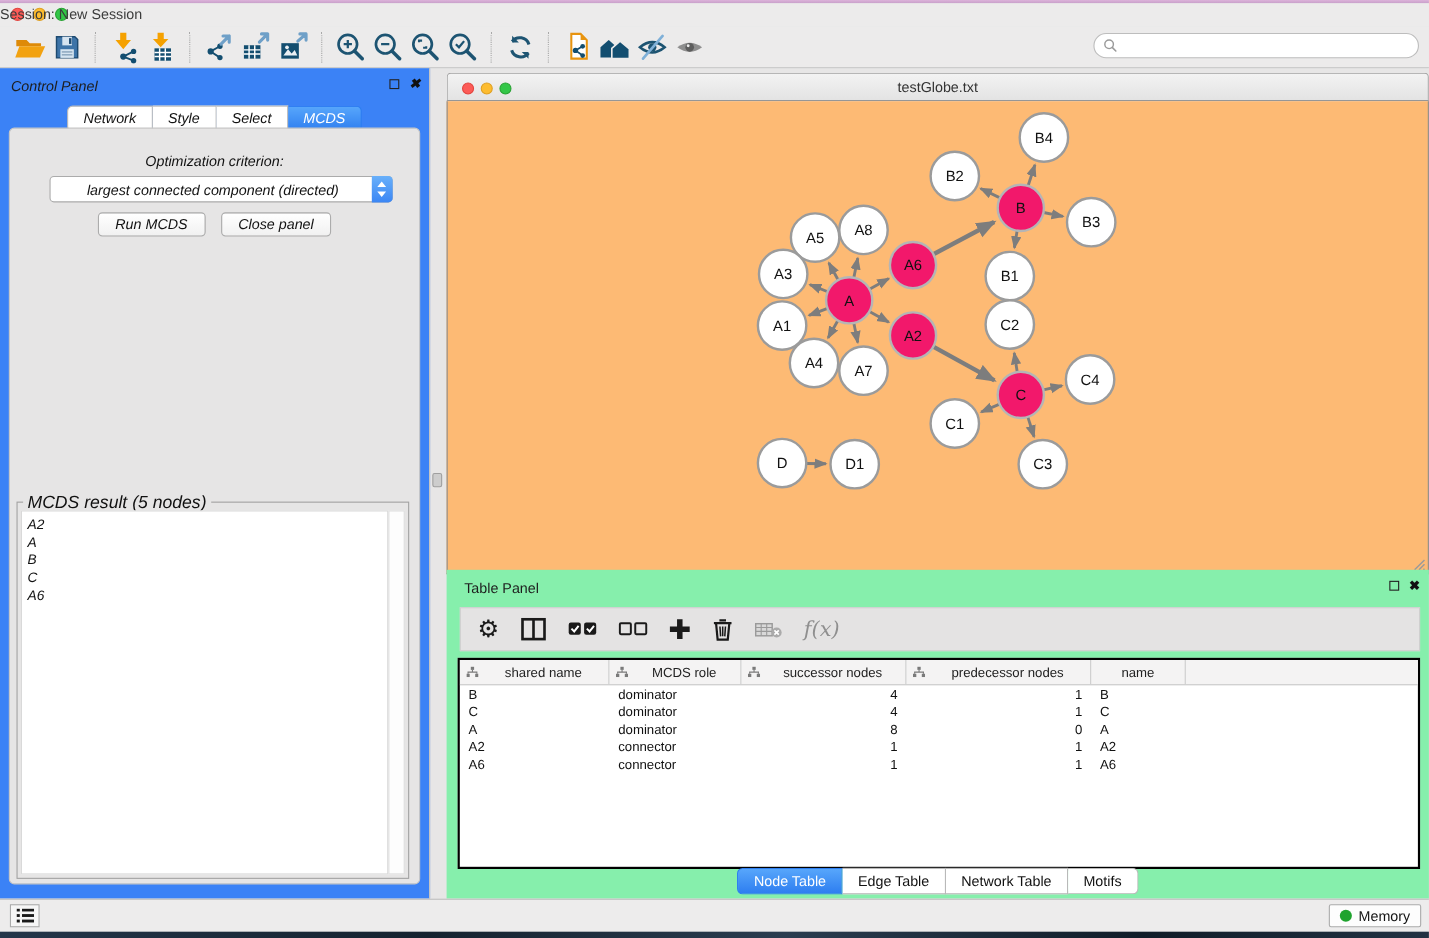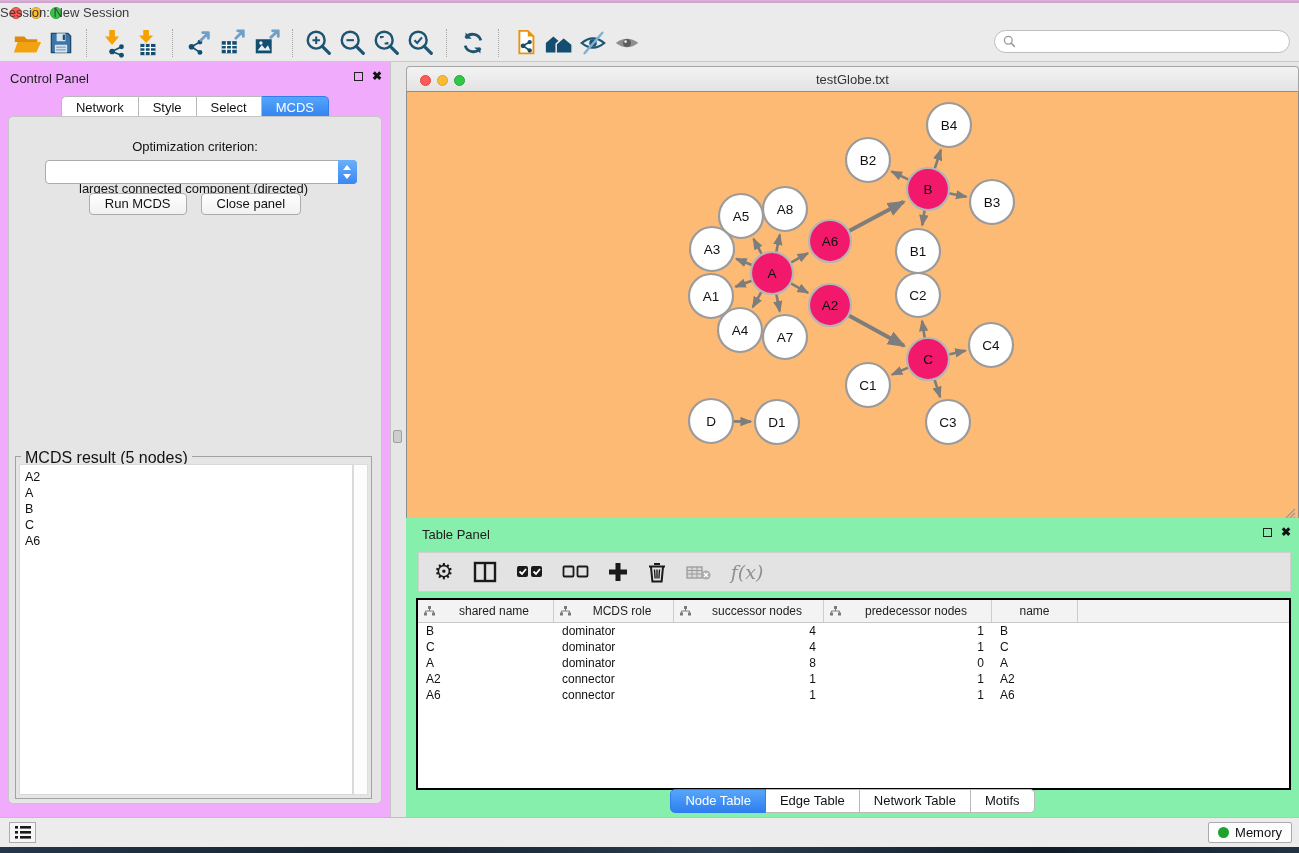--- a/index.html
+++ b/index.html
@@ -22,40 +22,40 @@
   .toolbar{position:absolute;top:24px;left:0;right:0;height:38px;background:#ECEBEB;
     border-bottom:1px solid #C9C9C9;display:flex;align-items:center;padding-left:10px;box-sizing:border-box;}
   .tbtn{width:34px;height:32px;display:flex;align-items:center;justify-content:center;flex:0 0 auto;}
   .tbtn svg{display:block;}
   .tsep{width:1px;height:28px;border-left:1px dotted #A8A8A8;margin:0 8px;flex:0 0 auto;}
   .searchbox{position:absolute;right:9px;top:6px;width:296px;height:23px;background:#fff;
     border:1px solid #BDBDBD;border-radius:12px;display:flex;align-items:center;padding-left:8px;box-sizing:border-box;}
   .searchbox input{border:none;outline:none;flex:1;height:18px;font-size:13px;background:transparent;margin-left:5px;}
 
   
-  .control-panel{position:absolute;left:0;top:62px;width:391px;height:755px;background:#f0abfc;
-    border-right:1px solid #C4C4C4;box-sizing:border-box;}
+  .control-panel{position:absolute;left:0;top:62px;width:391px;height:755px;background:#3b82f6;
+    border-right:1px solid #C4C4C4;box-sizing:border-box;font-style:italic;}
   .panel-head{position:relative;height:30px;}
   .panel-head .ptitle{position:absolute;left:10px;top:9px;font-size:13px;color:#1d1d1d;}
   .panel-ctrls{position:absolute;right:8px;top:9px;display:flex;gap:9px;align-items:center;}
   .float-ico{width:9px;height:9px;border:1.6px solid #222;box-sizing:border-box;display:inline-block;}
   .close-ico{font-size:12px;font-weight:bold;color:#111;line-height:11px;}
   .seg-tabs{display:flex;justify-content:center;}
   .seg-tab{height:22px;line-height:22px;padding:0 14px;font-size:13px;color:#111;background:#fff;
     border:1px solid #B9B9B9;border-left:none;}
   .seg-tab:first-child{border-left:1px solid #B9B9B9;border-radius:5px 0 0 5px;}
   .seg-tab:last-child{border-radius:0 5px 5px 0;}
   .seg-tab.active{background:linear-gradient(#57A6FB,#2E7EF0);color:#fff;border-color:#2E7EF0;}
   .cp-tabs{position:absolute;left:0;right:0;top:34px;}
   .cp-inset{position:absolute;left:8px;right:8px;top:54px;bottom:13px;background:#E6E5E5;
     border:1px solid #C6C6C6;border-radius:5px;}
   .opt-label{position:absolute;top:22px;left:0;right:0;text-align:center;font-size:13px;color:#111;}
   .dropdown{position:absolute;left:36px;top:43px;width:312px;height:24px;background:#fff;
     border:1px solid #ABABAB;border-radius:4px;box-sizing:border-box;font-size:13px;color:#111;}
-  .dropdown .dval{position:absolute;left:9px;top:20px;white-space:nowrap;padding-left:24px;}
+  .dropdown .dval{position:absolute;left:9px;top:4px;white-space:nowrap;padding-left:24px;}
   .dropdown .stepper{position:absolute;right:-1px;top:-1px;width:19px;height:24px;border-radius:0 4px 4px 0;
     background:linear-gradient(#69B0FA,#3B86F4);}
   .stepper .up{position:absolute;left:5px;top:5px;width:0;height:0;border-left:4.5px solid transparent;
     border-right:4.5px solid transparent;border-bottom:5px solid #fff;}
   .stepper .dn{position:absolute;left:5px;bottom:5px;width:0;height:0;border-left:4.5px solid transparent;
     border-right:4.5px solid transparent;border-top:5px solid #fff;}
   .btn-row{position:absolute;left:0;right:0;top:76px;display:flex;justify-content:center;gap:14px;}
   .mac-btn{height:22px;line-height:20px;padding:0 15px;font-size:13px;color:#111;
     background:linear-gradient(#FFFFFF,#F1F1F1);border:1px solid #ACACAC;border-radius:4px;box-sizing:border-box;}
   .result-group{position:absolute;left:6px;right:9px;top:339px;bottom:4px;border:1px solid #A2A2A2;}

